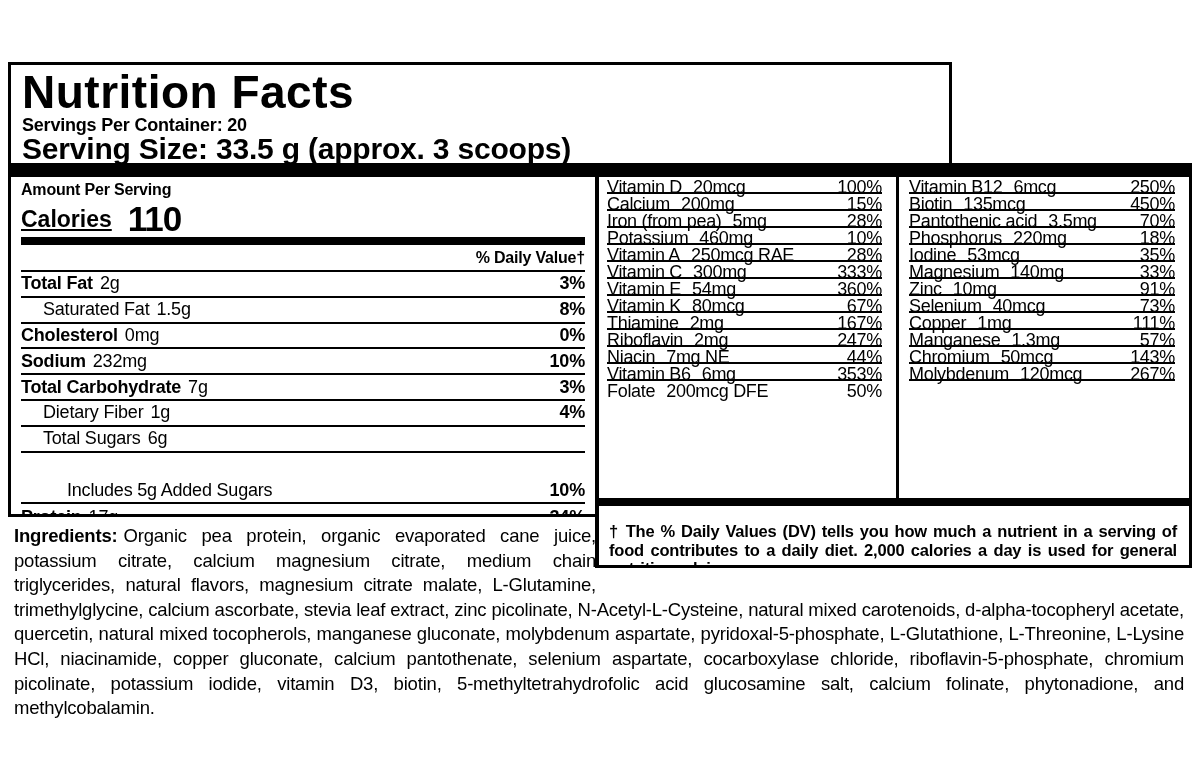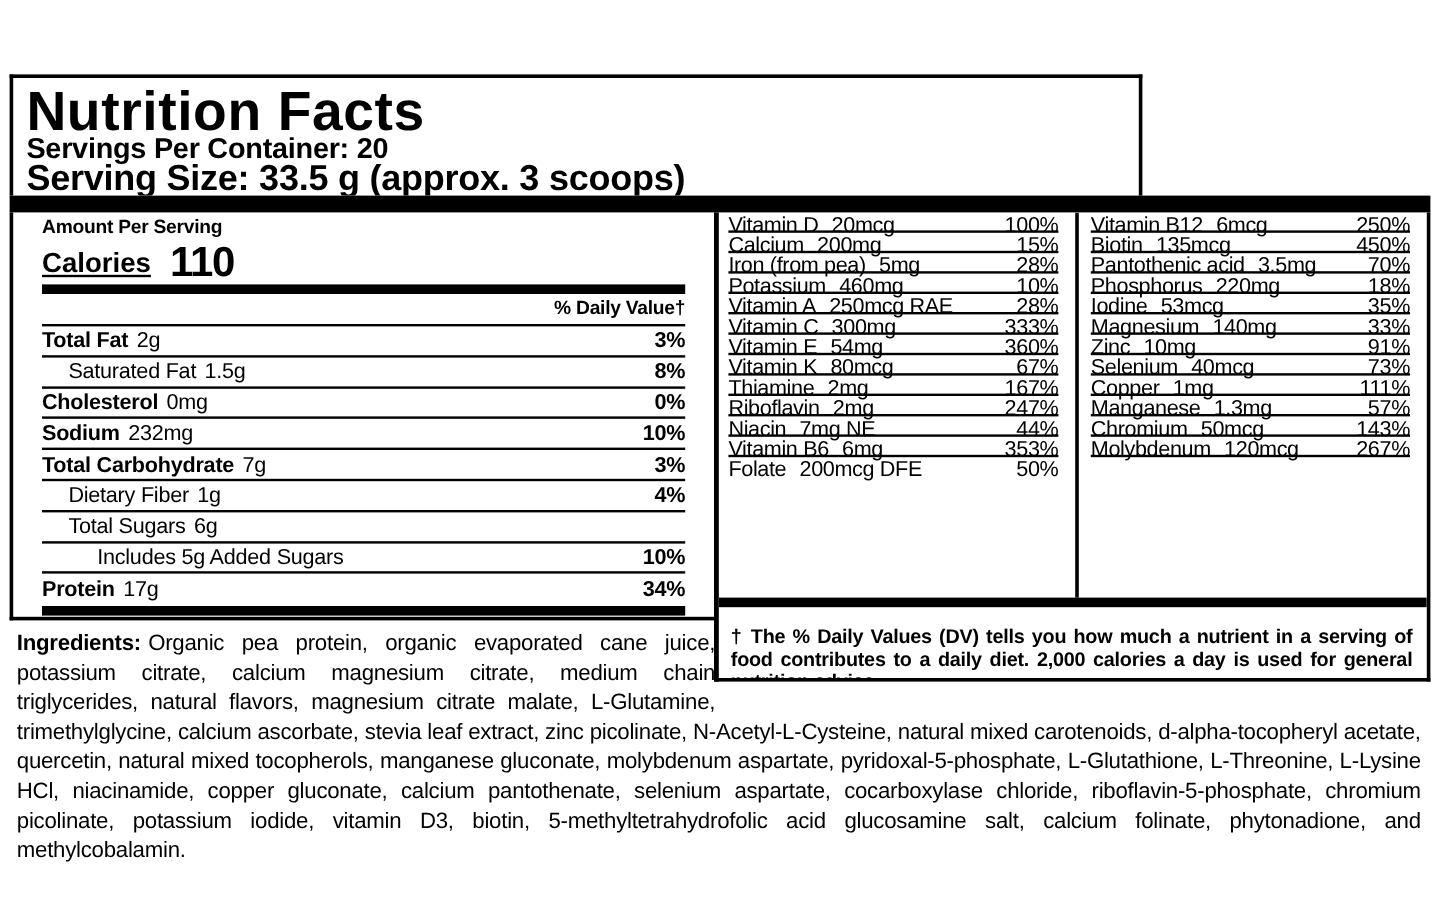--- a/index.html
+++ b/index.html
@@ -9,46 +9,46 @@
     font-family: "Liberation Sans", sans-serif; position: relative; overflow: hidden;
   }
   .label { position: absolute; left: 8px; top: 62px; width: 1184px; height: 695px; }
 
   
   .header {
     position: absolute; left: 0; top: 0; width: 944px; height: 101px;
     border: 3px solid #000; border-bottom: none; padding-left: 11px; overflow: hidden;
   }
   .title { font-size: 46px; font-weight: bold; letter-spacing: 0.5px; line-height: 46px; margin-top: 4px; }
-  .servings { font-size: 24px; font-weight: bold; line-height: 20px; letter-spacing: -0.2px; }
+  .servings { font-size: 18px; font-weight: bold; line-height: 20px; letter-spacing: -0.2px; }
   .serving-size { font-size: 30px; font-weight: bold; line-height: 27px; letter-spacing: -0.2px; }
 
   .hbar { position: absolute; left: 0; top: 101px; width: 1184px; height: 14px; background: #000; }
   .thick-bar { background: #000; height: 8px; }
 
   
   .left-panel {
     position: absolute; left: 0; top: 115px; width: 587px; height: 340px;
-    border-left: 3px solid #000; border-bottom: 3px solid #000; padding: 0 24px; overflow: hidden;
+    border-left: 3px solid #000; border-bottom: 3px solid #000; padding: 0 10px; overflow: hidden;
   }
   .aps { font-size: 16px; font-weight: bold; padding-top: 4px; height: 24px; letter-spacing: -0.2px; }
   .calories-row { height: 36px; display: flex; align-items: center; }
   .cal-label { font-size: 23px; font-weight: bold; text-decoration: underline; }
   .cal-value { font-size: 35px; font-weight: bold; margin-left: 16px; letter-spacing: -1px; }
   .dv-header {
     height: 27px; border-bottom: 2px solid #000; font-size: 16px; font-weight: bold;
     display: flex; align-items: center; justify-content: flex-end; letter-spacing: -0.2px;
   }
   .nrow {
     height: 25.8px; display: flex; align-items: center; border-bottom: 2px solid #000;
     font-size: 18px; letter-spacing: -0.2px;
   }
   #left-rows .nrow:last-child { border-bottom: none; }
   .indent-1 { padding-left: 22px; }
-  .indent-2 { padding-left: 46px; }
+  .indent-2 { padding-left: 46px; margin-top: 26px; }
   .nname.b { font-weight: bold; }
   .namount { margin-left: 7px; }
   .nrow .ndv { margin-left: auto; font-weight: bold; }
   .panel-bottom-bar { height: 8px; background: #000; margin-top: 1px; }
 
   
   .right-panel {
     position: absolute; left: 587px; top: 115px; width: 597px; height: 391px;
     border-left: 4px solid #000; border-right: 3px solid #000; border-bottom: 3px solid #000;
     overflow: hidden;

